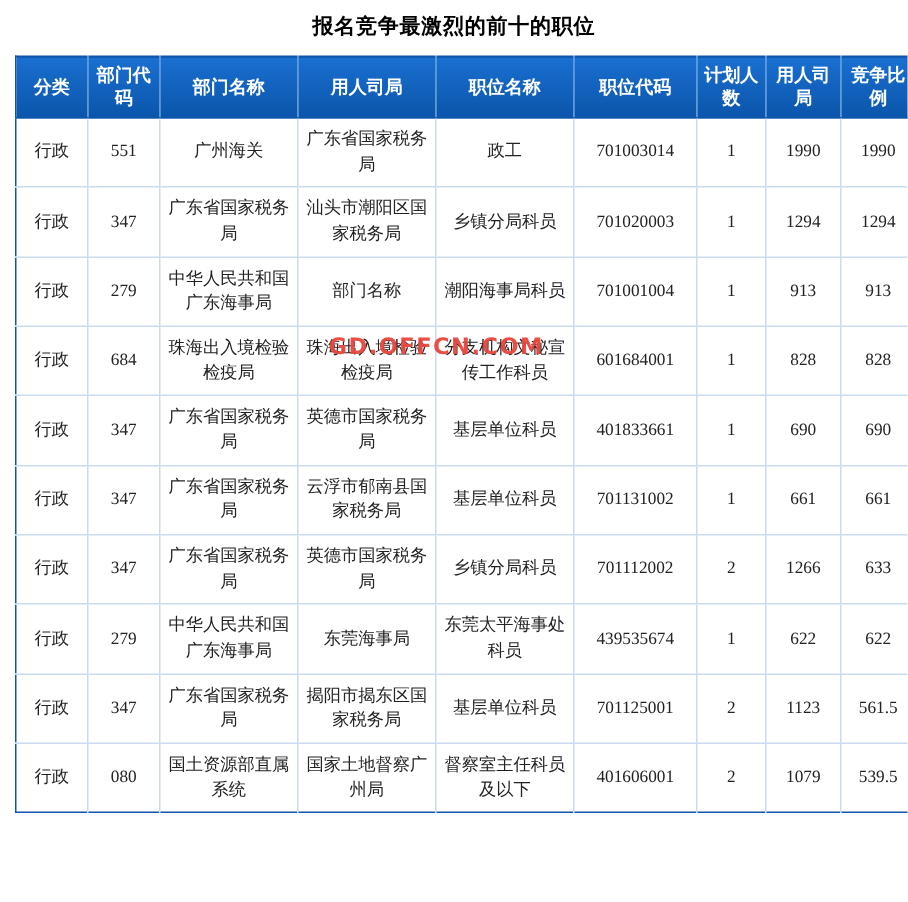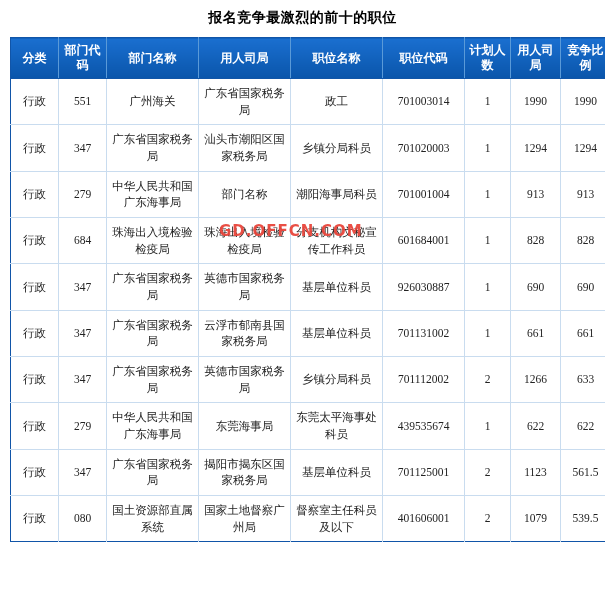--- a/index.html
+++ b/index.html
@@ -172,21 +172,21 @@
           <td>1</td>
           <td>828</td>
           <td>828</td>
         </tr>
         <tr>
           <td>行政</td>
           <td>347</td>
           <td>广东省国家税务局</td>
           <td>英德市国家税务局</td>
           <td>基层单位科员</td>
-          <td>926030887</td>
+          <td>401833661</td>
           <td>1</td>
           <td>690</td>
           <td>690</td>
         </tr>
         <tr>
           <td>行政</td>
           <td>347</td>
           <td>广东省国家税务局</td>
           <td>云浮市郁南县国家税务局</td>
           <td>基层单位科员</td>

